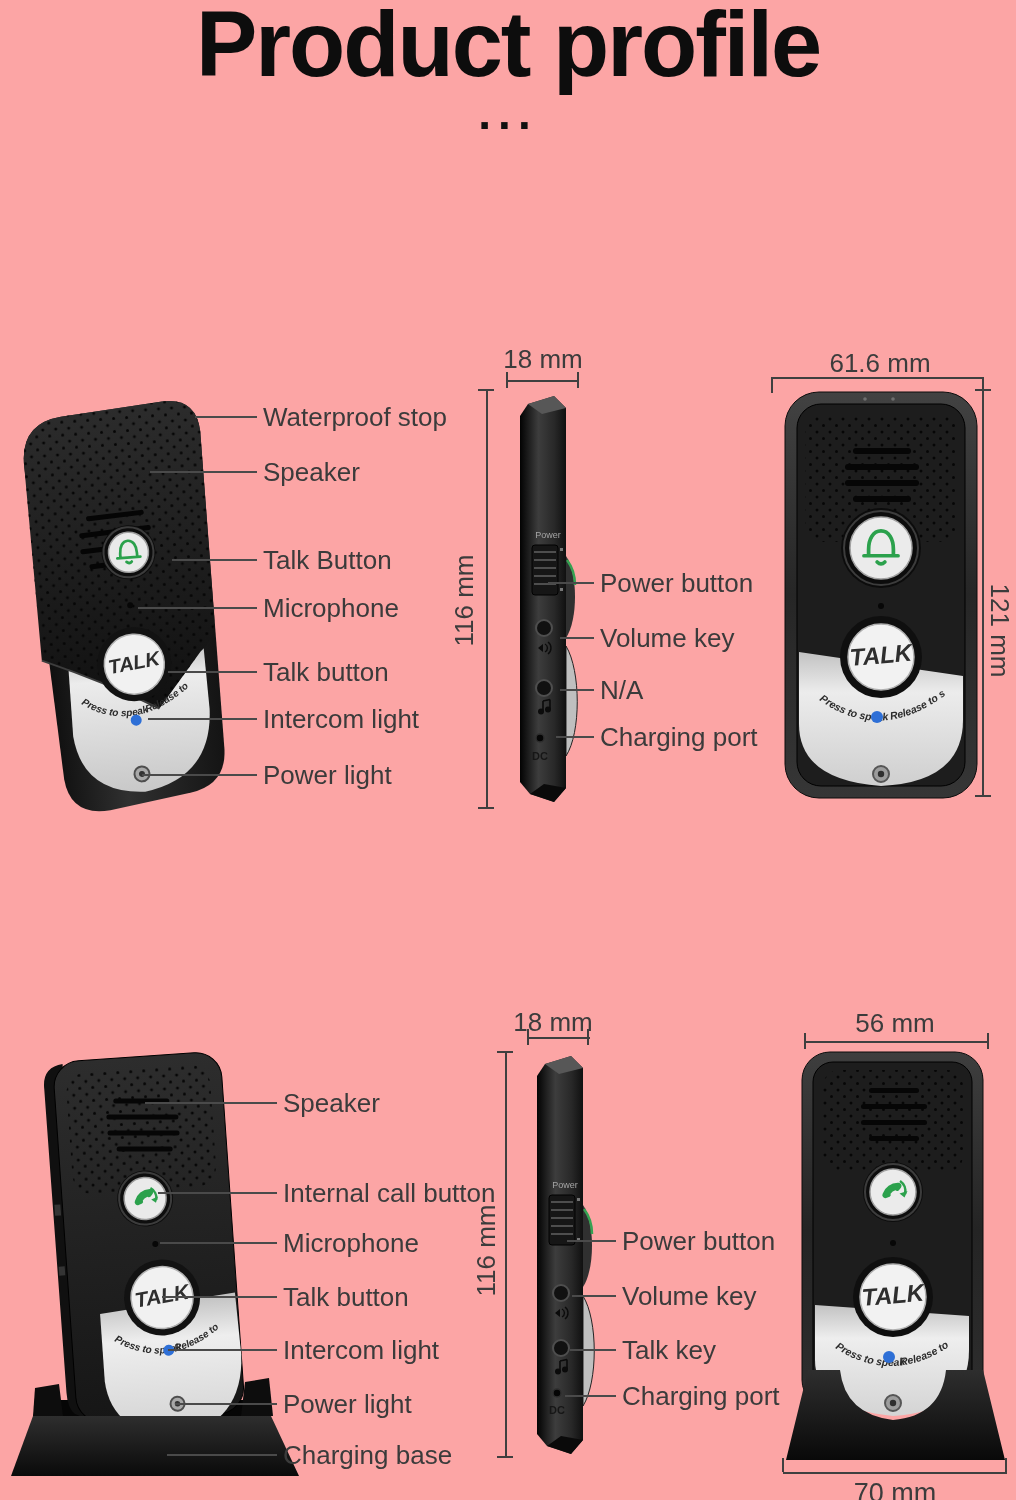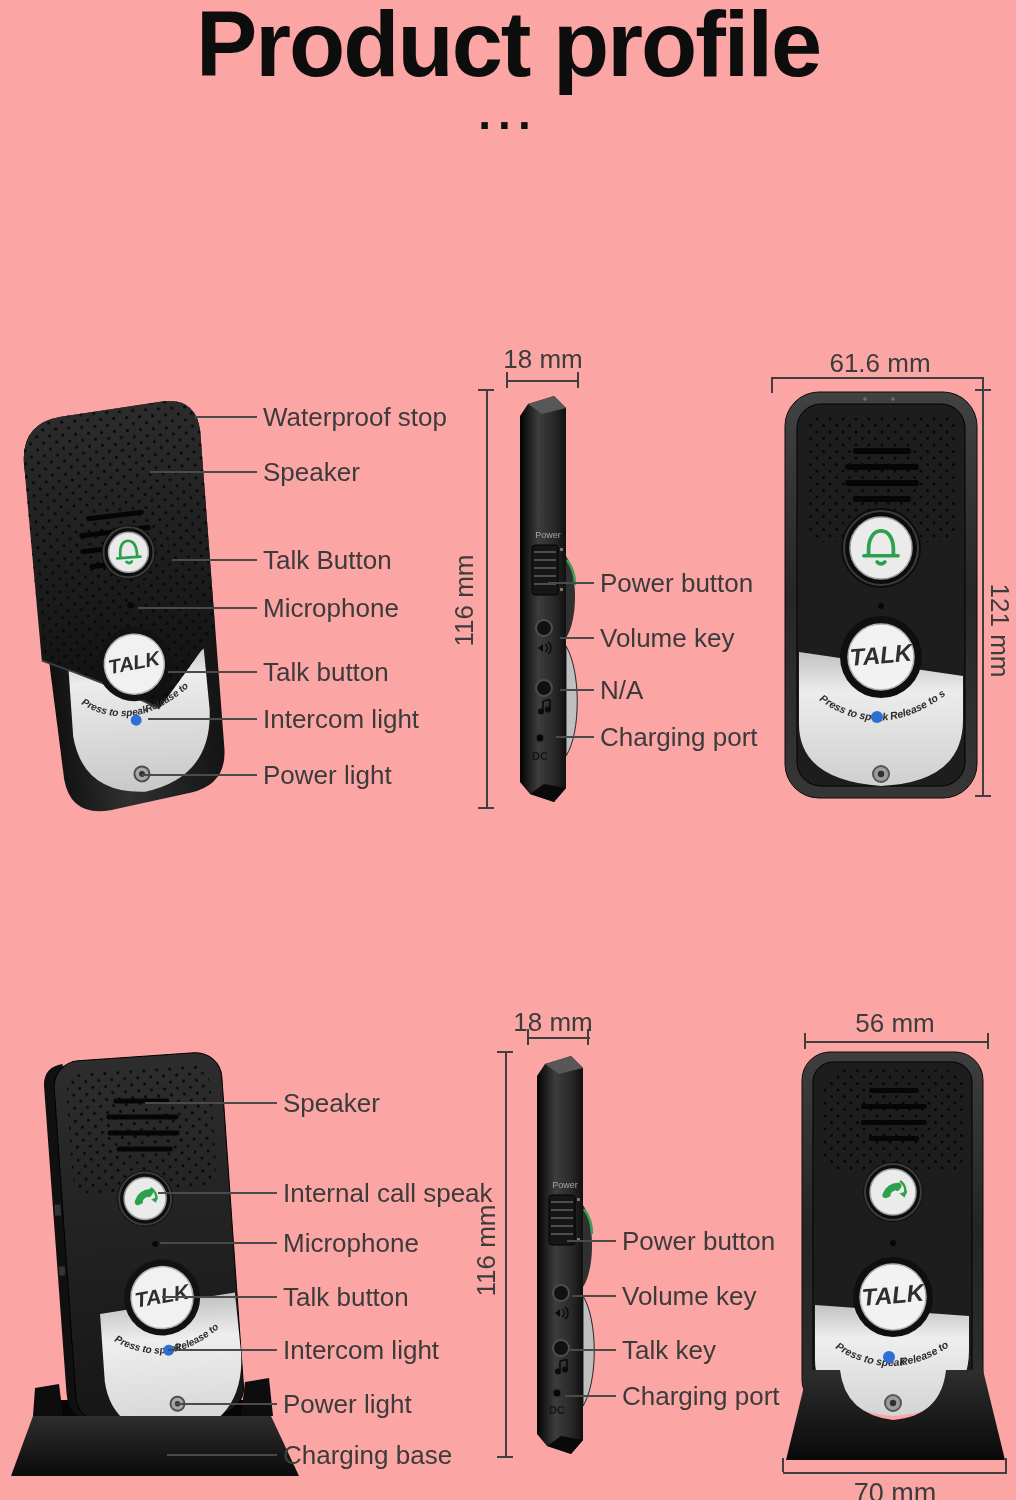--- a/index.html
+++ b/index.html
@@ -307,21 +307,21 @@
       </g>
     </g>
     <path d="M28,368 L266,368 L294,428 L6,428 Z" fill="url(#iaBase)"></path>
     <path d="M30,340 L54,336 L58,368 L28,368 Z" fill="#0d0d0d"></path>
     <path d="M240,334 L264,330 L268,368 L236,368 Z" fill="#0d0d0d"></path>
   </svg>
 
   <div class="line" style="left:145px;top:1102px;width:132px"></div>
   <div class="lbl" style="left:283px;top:1088px">Speaker</div>
   <div class="line" style="left:158px;top:1192px;width:119px"></div>
-  <div class="lbl" style="left:283px;top:1178px">Internal call speak</div>
+  <div class="lbl" style="left:283px;top:1178px">Internal call button</div>
   <div class="line" style="left:160px;top:1242px;width:117px"></div>
   <div class="lbl" style="left:283px;top:1228px">Microphone</div>
   <div class="line" style="left:162px;top:1296px;width:115px"></div>
   <div class="lbl" style="left:283px;top:1282px">Talk button</div>
   <div class="line" style="left:168px;top:1349px;width:109px"></div>
   <div class="lbl" style="left:283px;top:1335px">Intercom light</div>
   <div class="line" style="left:175px;top:1403px;width:102px"></div>
   <div class="lbl" style="left:283px;top:1389px">Power light</div>
   <div class="line" style="left:167px;top:1454px;width:110px"></div>
   <div class="lbl" style="left:283px;top:1440px">Charging base</div>

